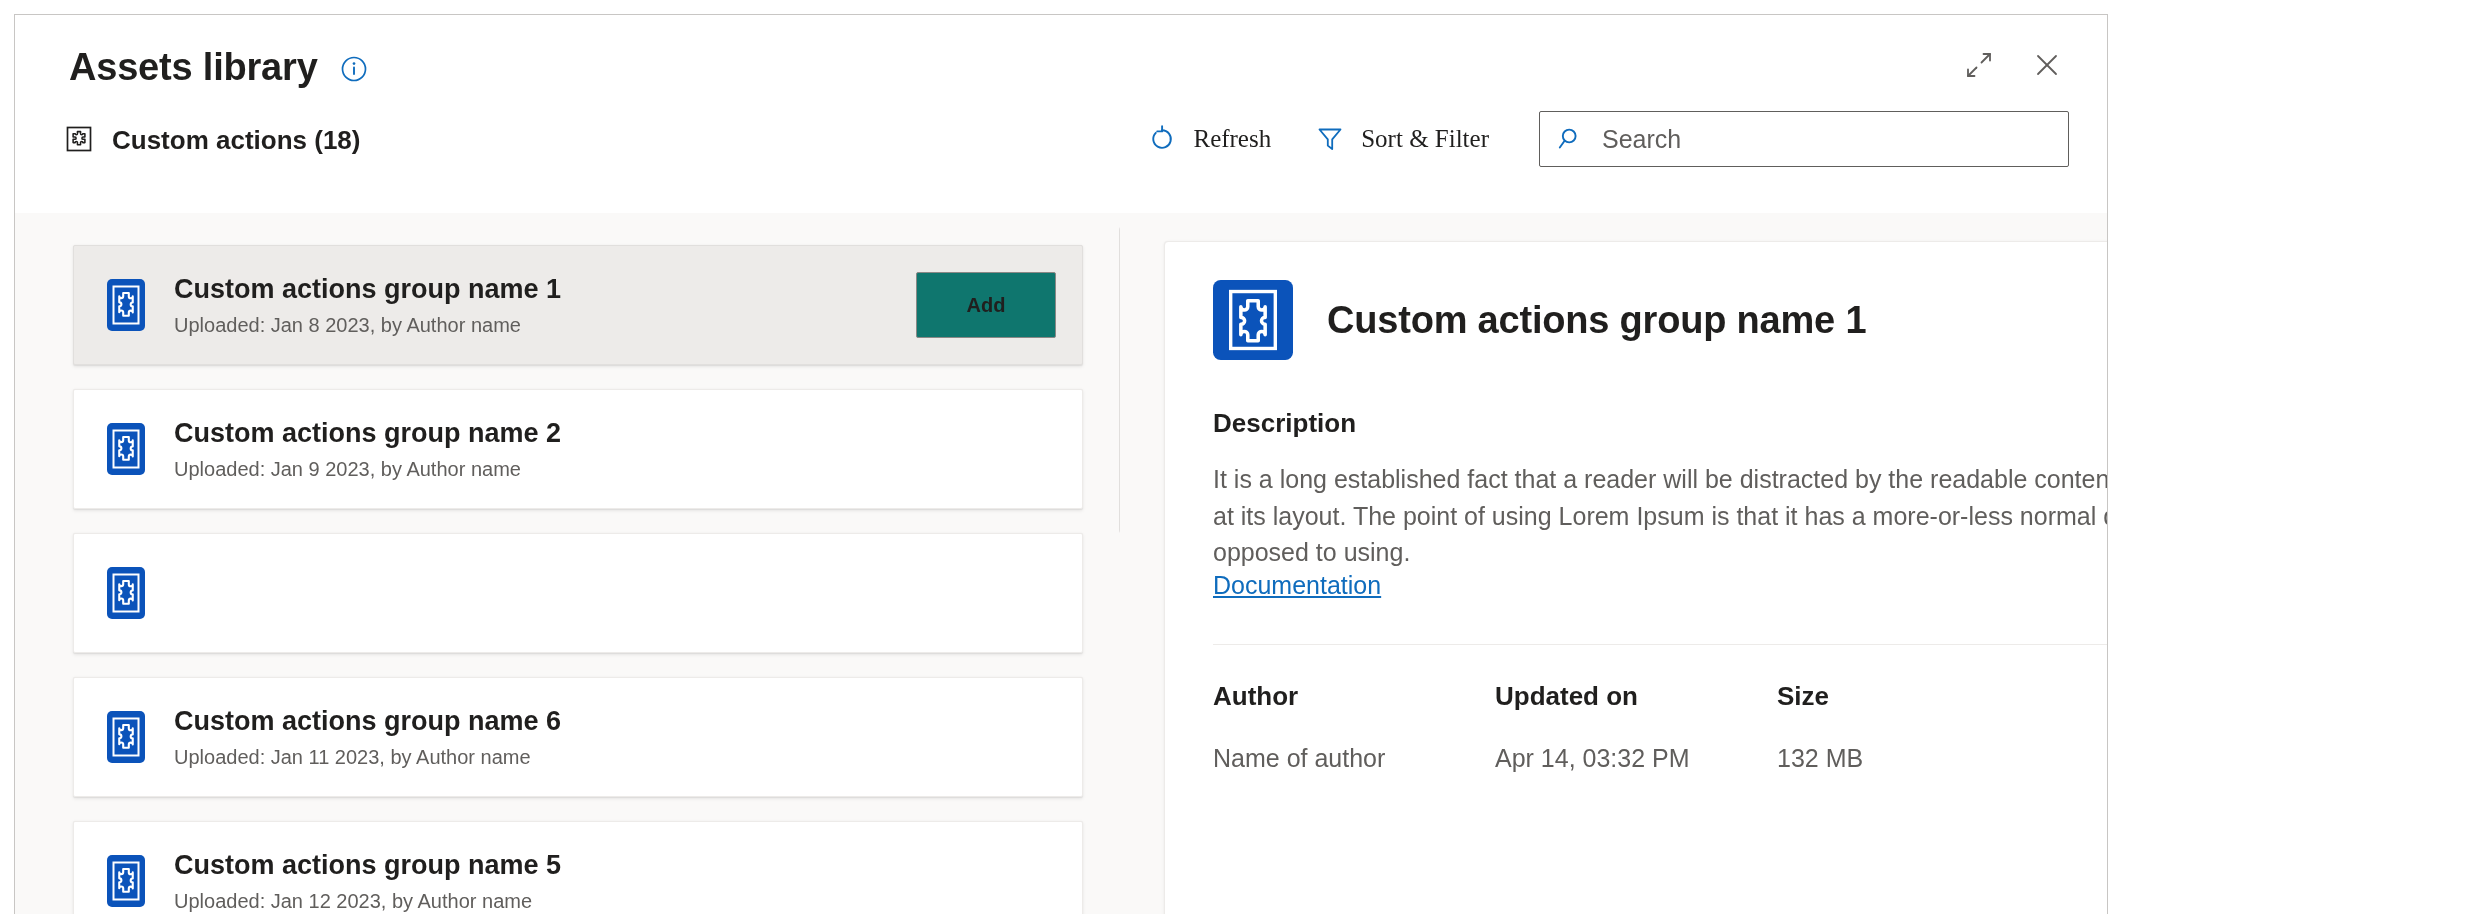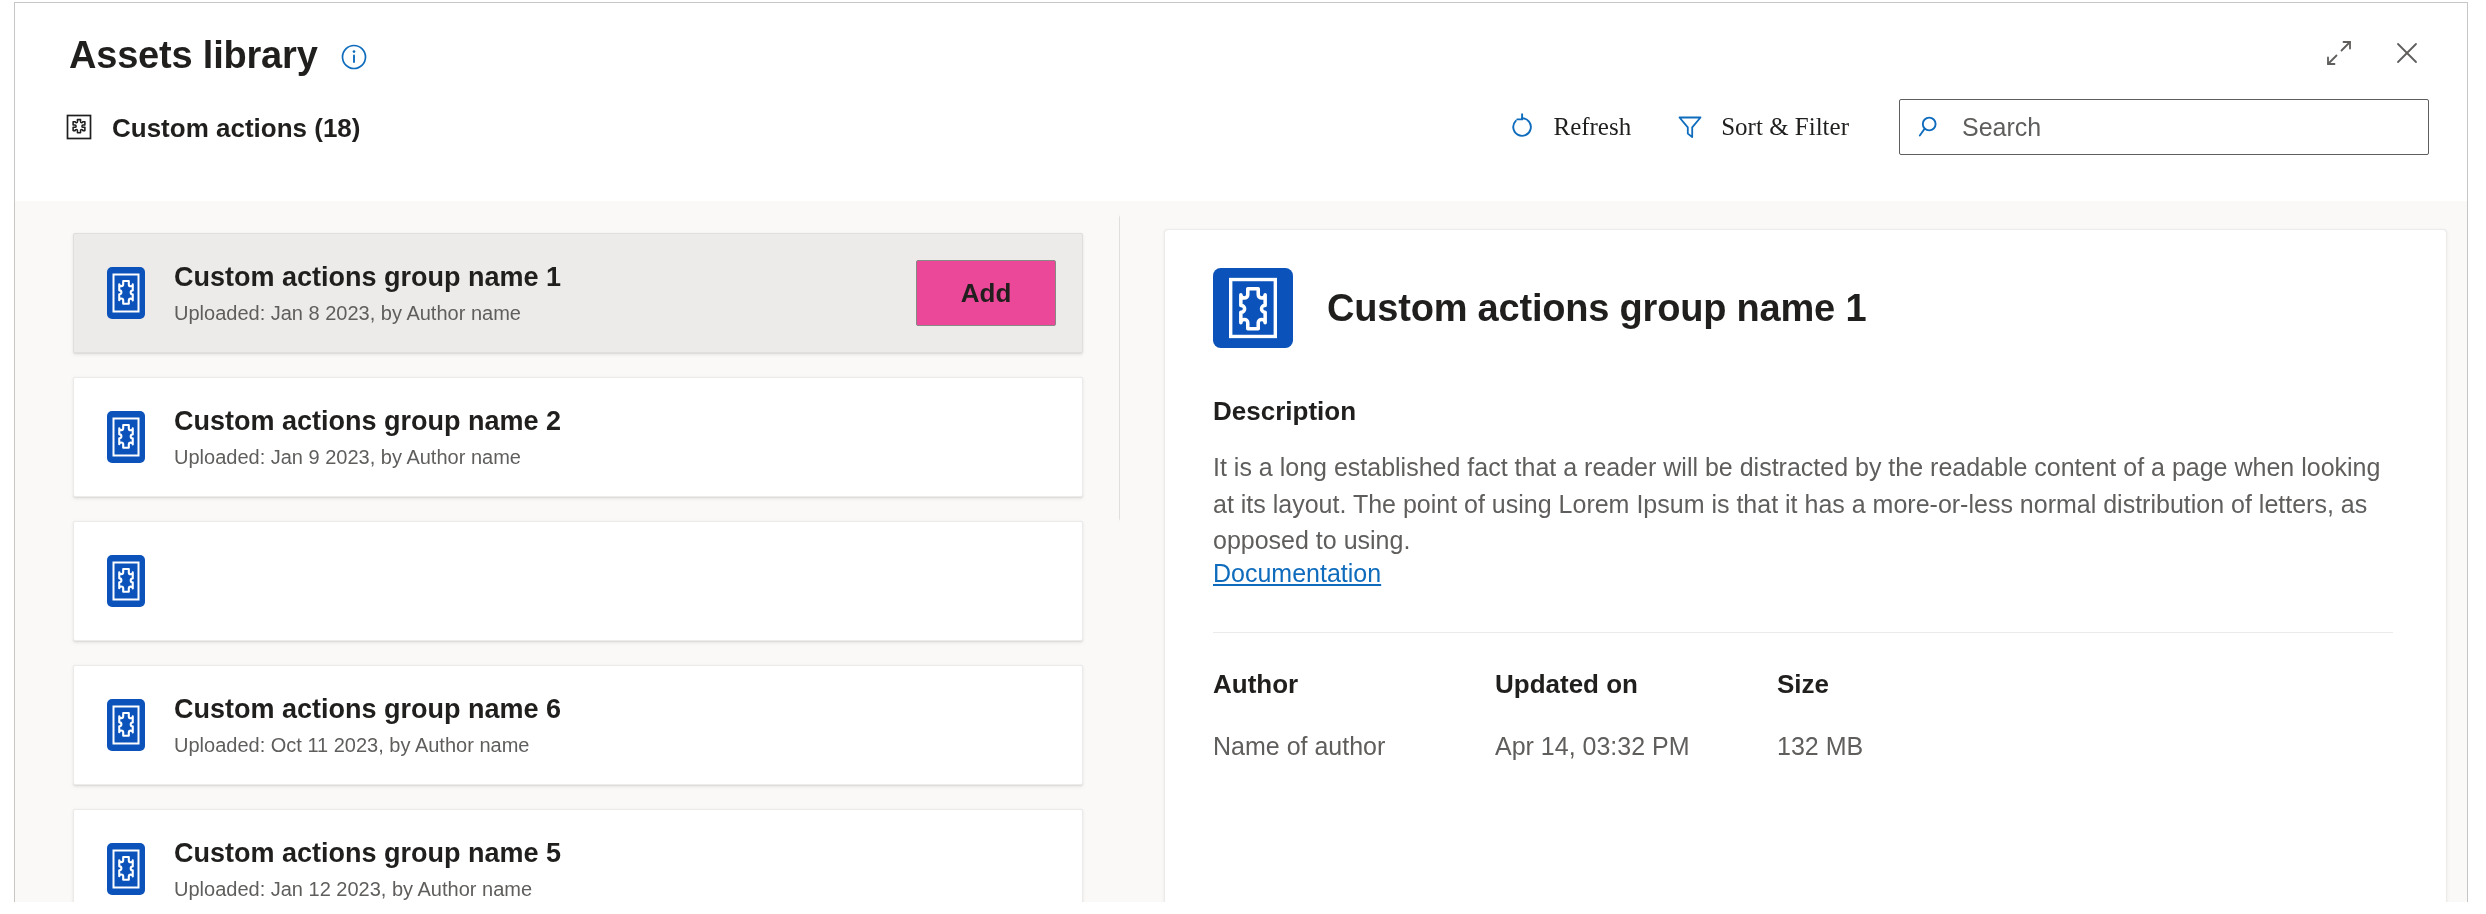--- a/index.html
+++ b/index.html
@@ -12,22 +12,22 @@
     height: 914px;
     font-family: "Liberation Sans", sans-serif;
     -webkit-font-smoothing: antialiased;
     overflow: hidden;
   }
 
   
   .dialog {
     position: absolute;
     left: 14px;
-    top: 2px;
-    width: 2454px;
+    top: 14px;
+    width: 2094px;
     height: 900px;
     border: 1px solid #c8c6c4;
     border-bottom: none;
     box-sizing: border-box;
     background: #ffffff;
     overflow: hidden;
   }
 
   
   .header {
@@ -224,25 +224,25 @@
     font-size: 20px;
     color: #605e5c;
     margin-top: 7px;
     line-height: 1.2;
     white-space: nowrap;
   }
   .add-button {
     flex: 0 0 auto;
     width: 140px;
     height: 66px;
-    background: #ec4899;
+    background: #0f766e;
     border: 1px solid #8a8886;
     border-radius: 2px;
     font-family: "Liberation Sans", sans-serif;
-    font-size: 26px;
+    font-size: 20px;
     font-weight: 600;
     color: #201f1e;
     cursor: pointer;
     margin-left: 20px;
   }
 
   
   .scrollbar-track {
     position: absolute;
     left: 1104px;
@@ -461,21 +461,21 @@
           </div>
           <div class="list-item">
             <span class="item-icon">
 <svg width="52" height="52" viewBox="0 0 52 52">
   <rect x="7" y="0" width="38" height="52" rx="5" fill="#0b53ba"></rect>
   <rect x="13.5" y="7.5" width="25" height="37" fill="none" stroke="#ffffff" stroke-width="2"></rect>
   <path d="M23.2 14h5.6v3.4c0 1.1.92 1.85 2.02 1.85 1.05 0 1.93-.75 1.93-1.85v6.1h-.18c-1.1 0-1.88.88-1.88 1.93s.78 1.93 1.88 1.93h.18v6.1c0-1.1-.88-1.85-1.93-1.85-1.1 0-2.02.75-2.02 1.85V36.7h-5.6v-3.4c0-1.1-.9-1.85-1.98-1.85-1.07 0-1.97.75-1.97 1.85v-6.1h.22c1.1 0 1.93-.88 1.93-1.93s-.83-1.93-1.93-1.93h-.22v-6.1c0 1.1.9 1.85 1.97 1.85 1.08 0 1.98-.75 1.98-1.85z" fill="none" stroke="#ffffff" stroke-width="2.1" stroke-linejoin="round"></path>
 </svg></span>
             <div class="item-text">
               <div class="item-title">Custom actions group name 6</div>
-              <div class="item-sub">Uploaded: Oct 11 2023, by Author name</div>
+              <div class="item-sub">Uploaded: Jan 11 2023, by Author name</div>
             </div>
           </div>
           <div class="list-item">
             <span class="item-icon">
 <svg width="52" height="52" viewBox="0 0 52 52">
   <rect x="7" y="0" width="38" height="52" rx="5" fill="#0b53ba"></rect>
   <rect x="13.5" y="7.5" width="25" height="37" fill="none" stroke="#ffffff" stroke-width="2"></rect>
   <path d="M23.2 14h5.6v3.4c0 1.1.92 1.85 2.02 1.85 1.05 0 1.93-.75 1.93-1.85v6.1h-.18c-1.1 0-1.88.88-1.88 1.93s.78 1.93 1.88 1.93h.18v6.1c0-1.1-.88-1.85-1.93-1.85-1.1 0-2.02.75-2.02 1.85V36.7h-5.6v-3.4c0-1.1-.9-1.85-1.98-1.85-1.07 0-1.97.75-1.97 1.85v-6.1h.22c1.1 0 1.93-.88 1.93-1.93s-.83-1.93-1.93-1.93h-.22v-6.1c0 1.1.9 1.85 1.97 1.85 1.08 0 1.98-.75 1.98-1.85z" fill="none" stroke="#ffffff" stroke-width="2.1" stroke-linejoin="round"></path>
 </svg></span>
             <div class="item-text">

